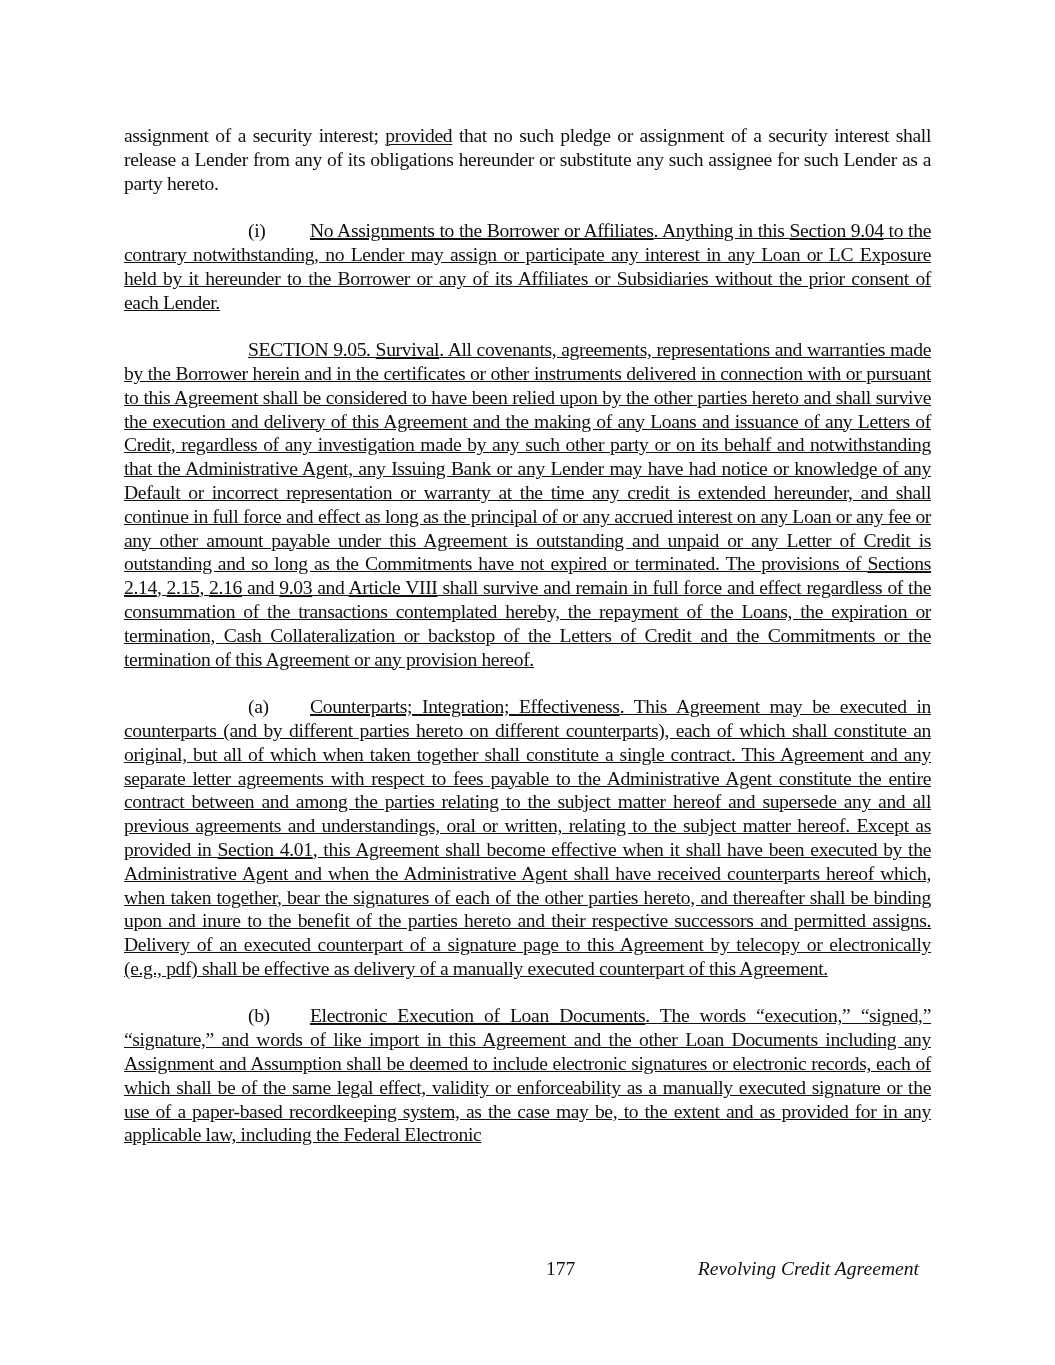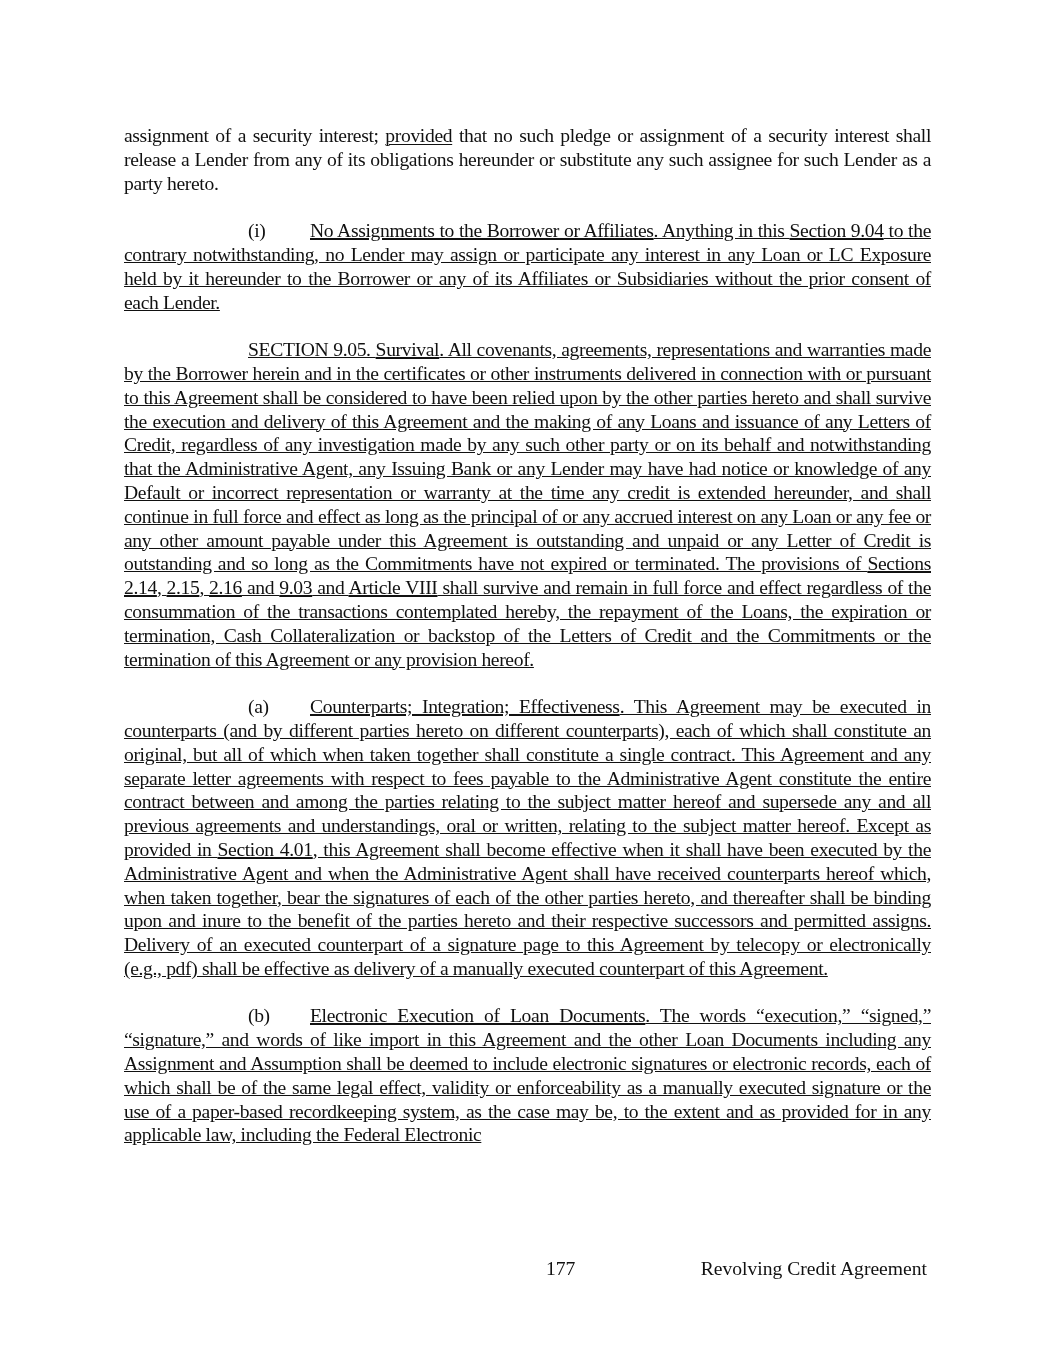--- a/index.html
+++ b/index.html
@@ -60,22 +60,23 @@
       line-height: 24px;
     }
     .page-number {
       position: absolute;
       left: 387px;
       top: 0;
       margin-left: 35px;
     }
     .footer-title {
       position: absolute;
-      right: 4px;
+      right: 12px;
       top: 0;
+      font-style: italic;
     }
   </style>
 </head>
 <body>
 
 <div class="page">
 
   <p class="para"><span>assignment of a security interest; </span><span class="u">provided</span><span> that no such pledge or assignment of a security interest shall release a Lender from any of its obligations hereunder or substitute any such assignee for such Lender as a party hereto.</span></p>
 
   <p class="para indent-sub"><span class="sub-marker">(i)</span><span class="u">No Assignments to the Borrower or Affiliates</span><span>.  Anything in this </span><span class="u">Section 9.04</span><span> to the contrary notwithstanding, no Lender may assign or participate any interest in any Loan or LC Exposure held by it hereunder to the Borrower or any of its Affiliates or Subsidiaries without the prior consent of each Lender.</span></p>

